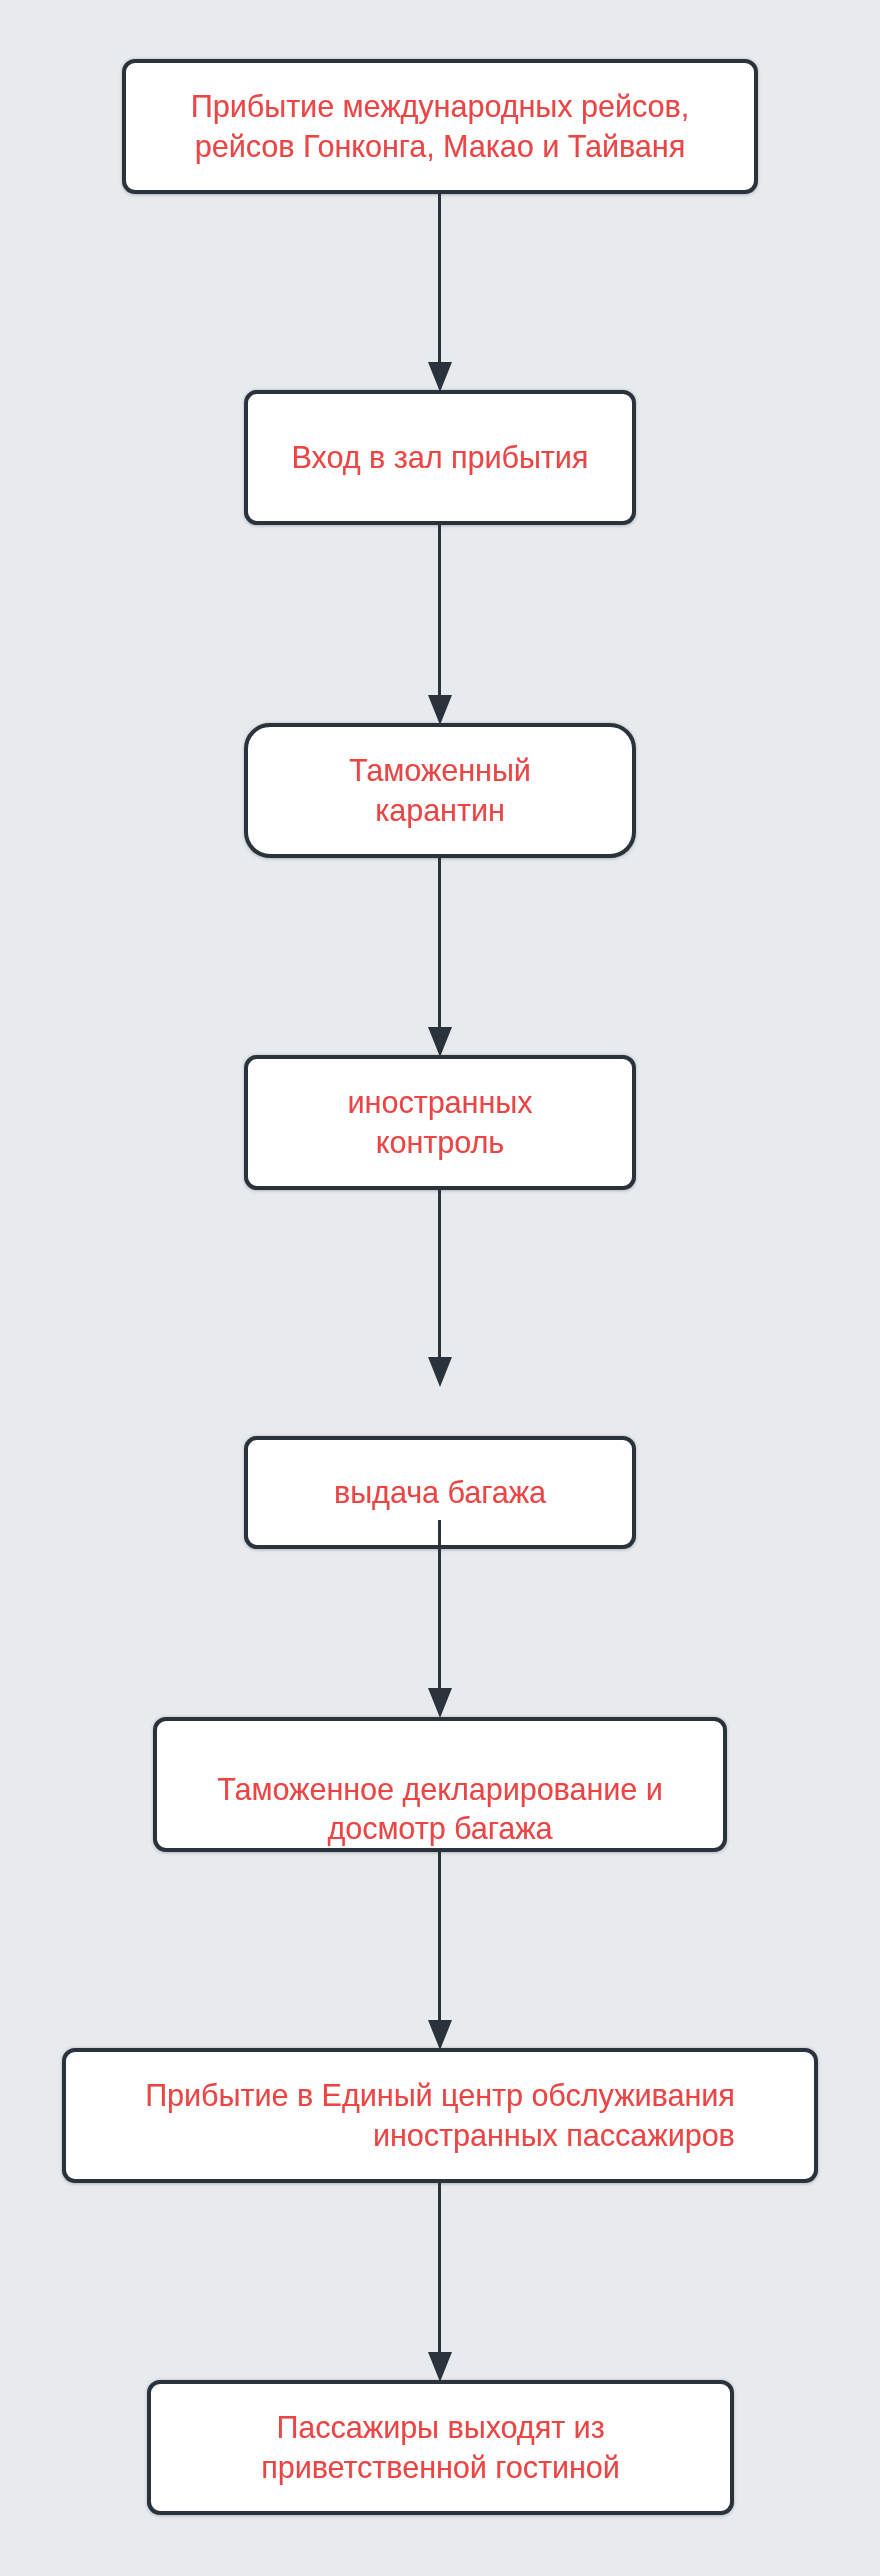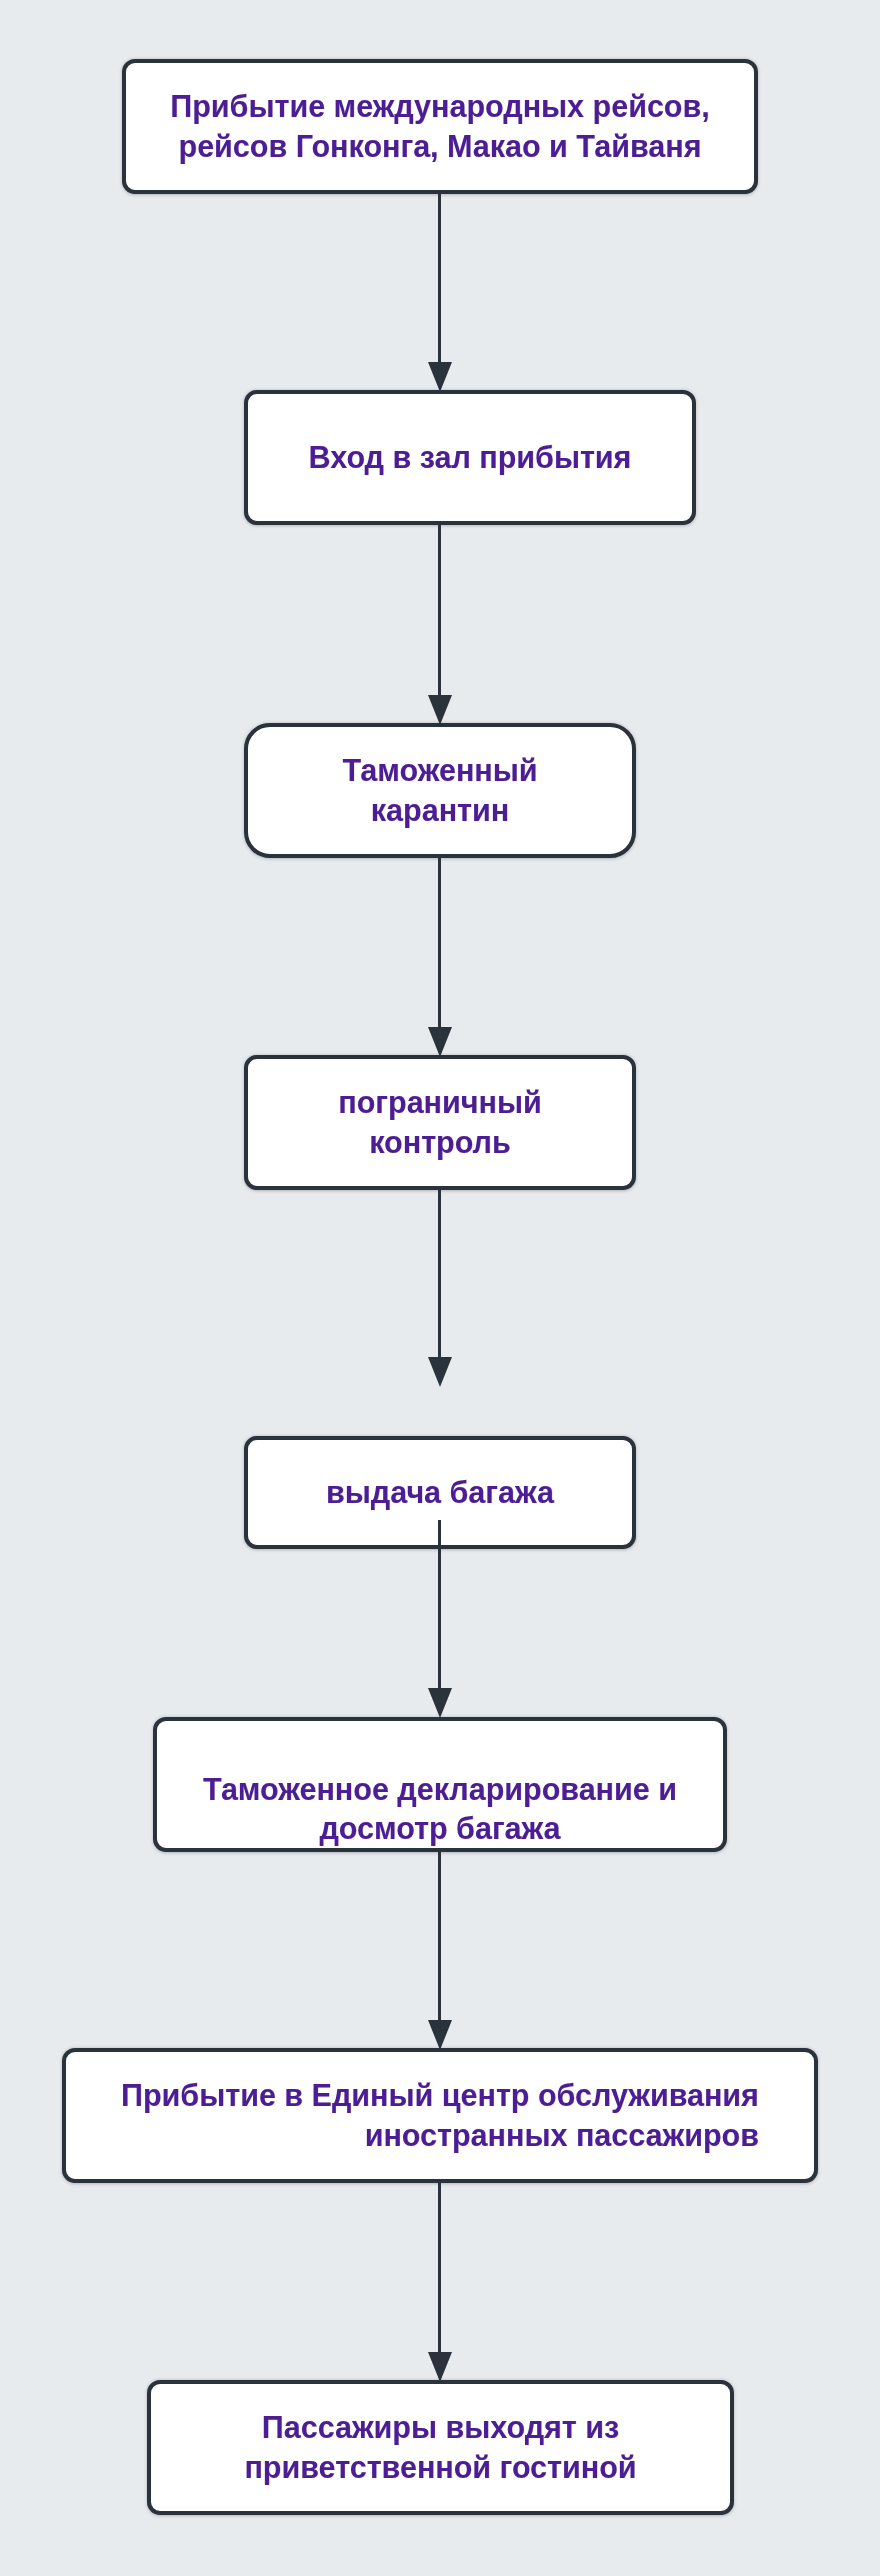--- a/index.html
+++ b/index.html
@@ -18,33 +18,32 @@
   .node {
     position: absolute;
     box-sizing: border-box;
     background: #ffffff;
     border: 4.1px solid #2a323c;
     border-radius: 13px;
     display: flex;
     align-items: center;
     justify-content: center;
     text-align: center;
-    color: #4c1d95;
+    color: #ef4444;
     font-size: 30.5px;
     line-height: 1.28;
     box-shadow: 0 0.8px 3.3px rgba(42, 50, 60, 0.30);
-    font-weight: bold;
   }
   .node .label {
     white-space: pre-line;
     padding: 0 11.5px;
     text-shadow: 0.4px 0.4px 0.4px rgba(58, 61, 65, 0.25);
   }
   .n1 { left: 122px; top: 59px;   width: 636px; height: 135px; }
-  .n2 { left: 244px; top: 390px;  width: 452px; height: 135px; }
+  .n2 { left: 244px; top: 390px;  width: 392px; height: 135px; }
   .n3 { left: 244px; top: 723px;  width: 392px; height: 135px; border-radius: 26px; }
   .n4 { left: 244px; top: 1055px; width: 392px; height: 135px; }
   .n5 { left: 244px; top: 1436px; width: 392px; height: 113px; }
   .n6 { left: 153px; top: 1717px; width: 574px; height: 135px; align-items: flex-end; }
   .n7 { left: 62px;  top: 2048px; width: 756px; height: 135px; text-align: right; }
   .n8 { left: 147px; top: 2380px; width: 587px; height: 135px; }
 
   .edge-line {
     position: absolute;
     left: 438px;
@@ -90,21 +89,21 @@
 
   <div class="node n3">
     <span class="label">Таможенный
 карантин</span>
   </div>
 
   <div class="edge-line c3-line"></div>
   <div class="edge-head c3-head"></div>
 
   <div class="node n4">
-    <span class="label">пограничный
+    <span class="label">иностранных
 контроль</span>
   </div>
 
   <div class="edge-line c4-line"></div>
   <div class="edge-head c4-head"></div>
 
   <div class="node n5">
     <span class="label">выдача багажа</span>
   </div>
 

